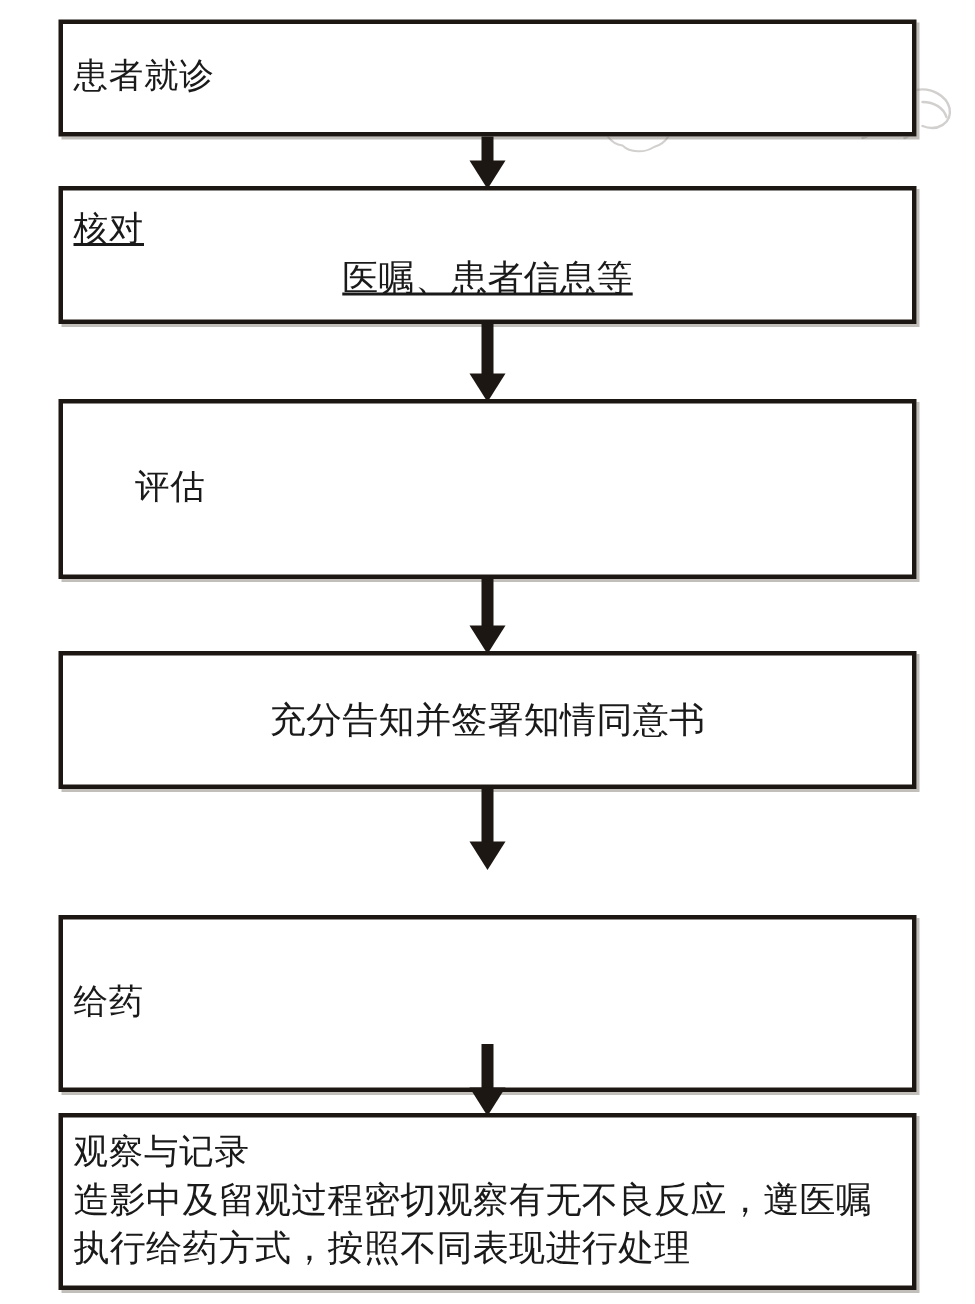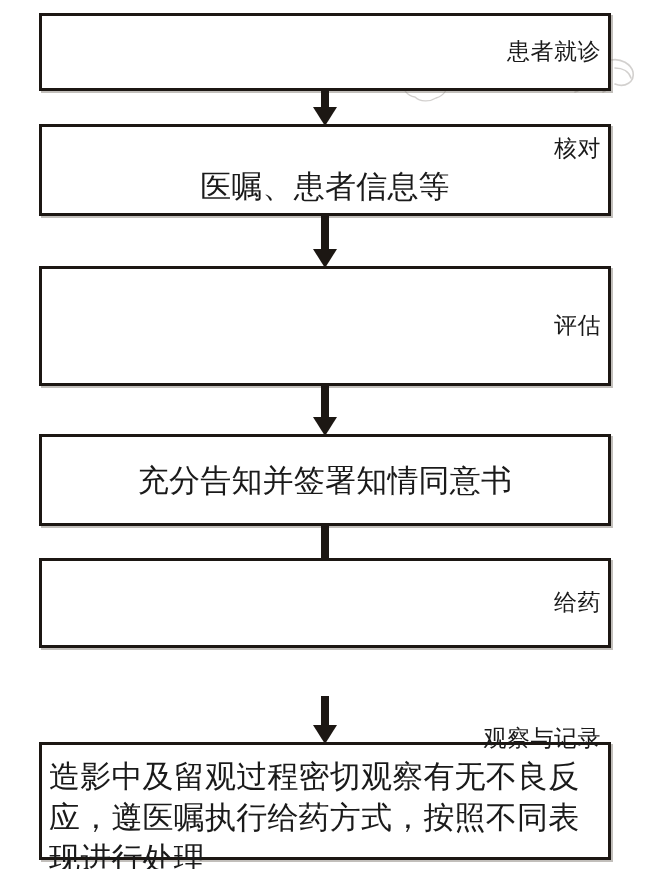--- a/index.html
+++ b/index.html
@@ -47,44 +47,44 @@
     box-sizing: border-box;
     background: #ffffff;
     border: 3px solid #1c1713;
     box-shadow: 2px 2px 0 0 rgba(120,112,105,0.45);
     padding: 4px 7px 4px 7px;
     display: flex;
     flex-direction: column;
     justify-content: center;
   }
   .node-title {
-    text-align: right;
+    text-align: left;
     font-size: 23px;
     line-height: 1.38;
     letter-spacing: 0.5px;
     white-space: nowrap;
   }
   .node-body {
-    font-size: 31px;
+    font-size: 24px;
     line-height: 1.33;
     letter-spacing: 0.2px;
     text-align: left;
     margin-top: 1px;
   }
   .node-body.center {
     text-align: center;
     white-space: nowrap;
   }
 
   
   #node-0 { top: 13px;  height: 78px;  }
-  #node-1 { top: 124px; height: 92px;  }
+  #node-1 { top: 124px; height: 92px; text-decoration: underline;  }
   #node-2 { top: 266px; height: 120px; padding-left: 48px; }
   #node-3 { top: 434px; height: 92px;  }
-  #node-4 { top: 558px; height: 90px; }
+  #node-4 { top: 610px; height: 118px; }
   #node-5 { top: 742px; height: 118px; }
 
   
   .arrow {
     position: absolute;
     left: 313px;
     width: 24px;
   }
   .arrow .shaft {
     position: absolute;

